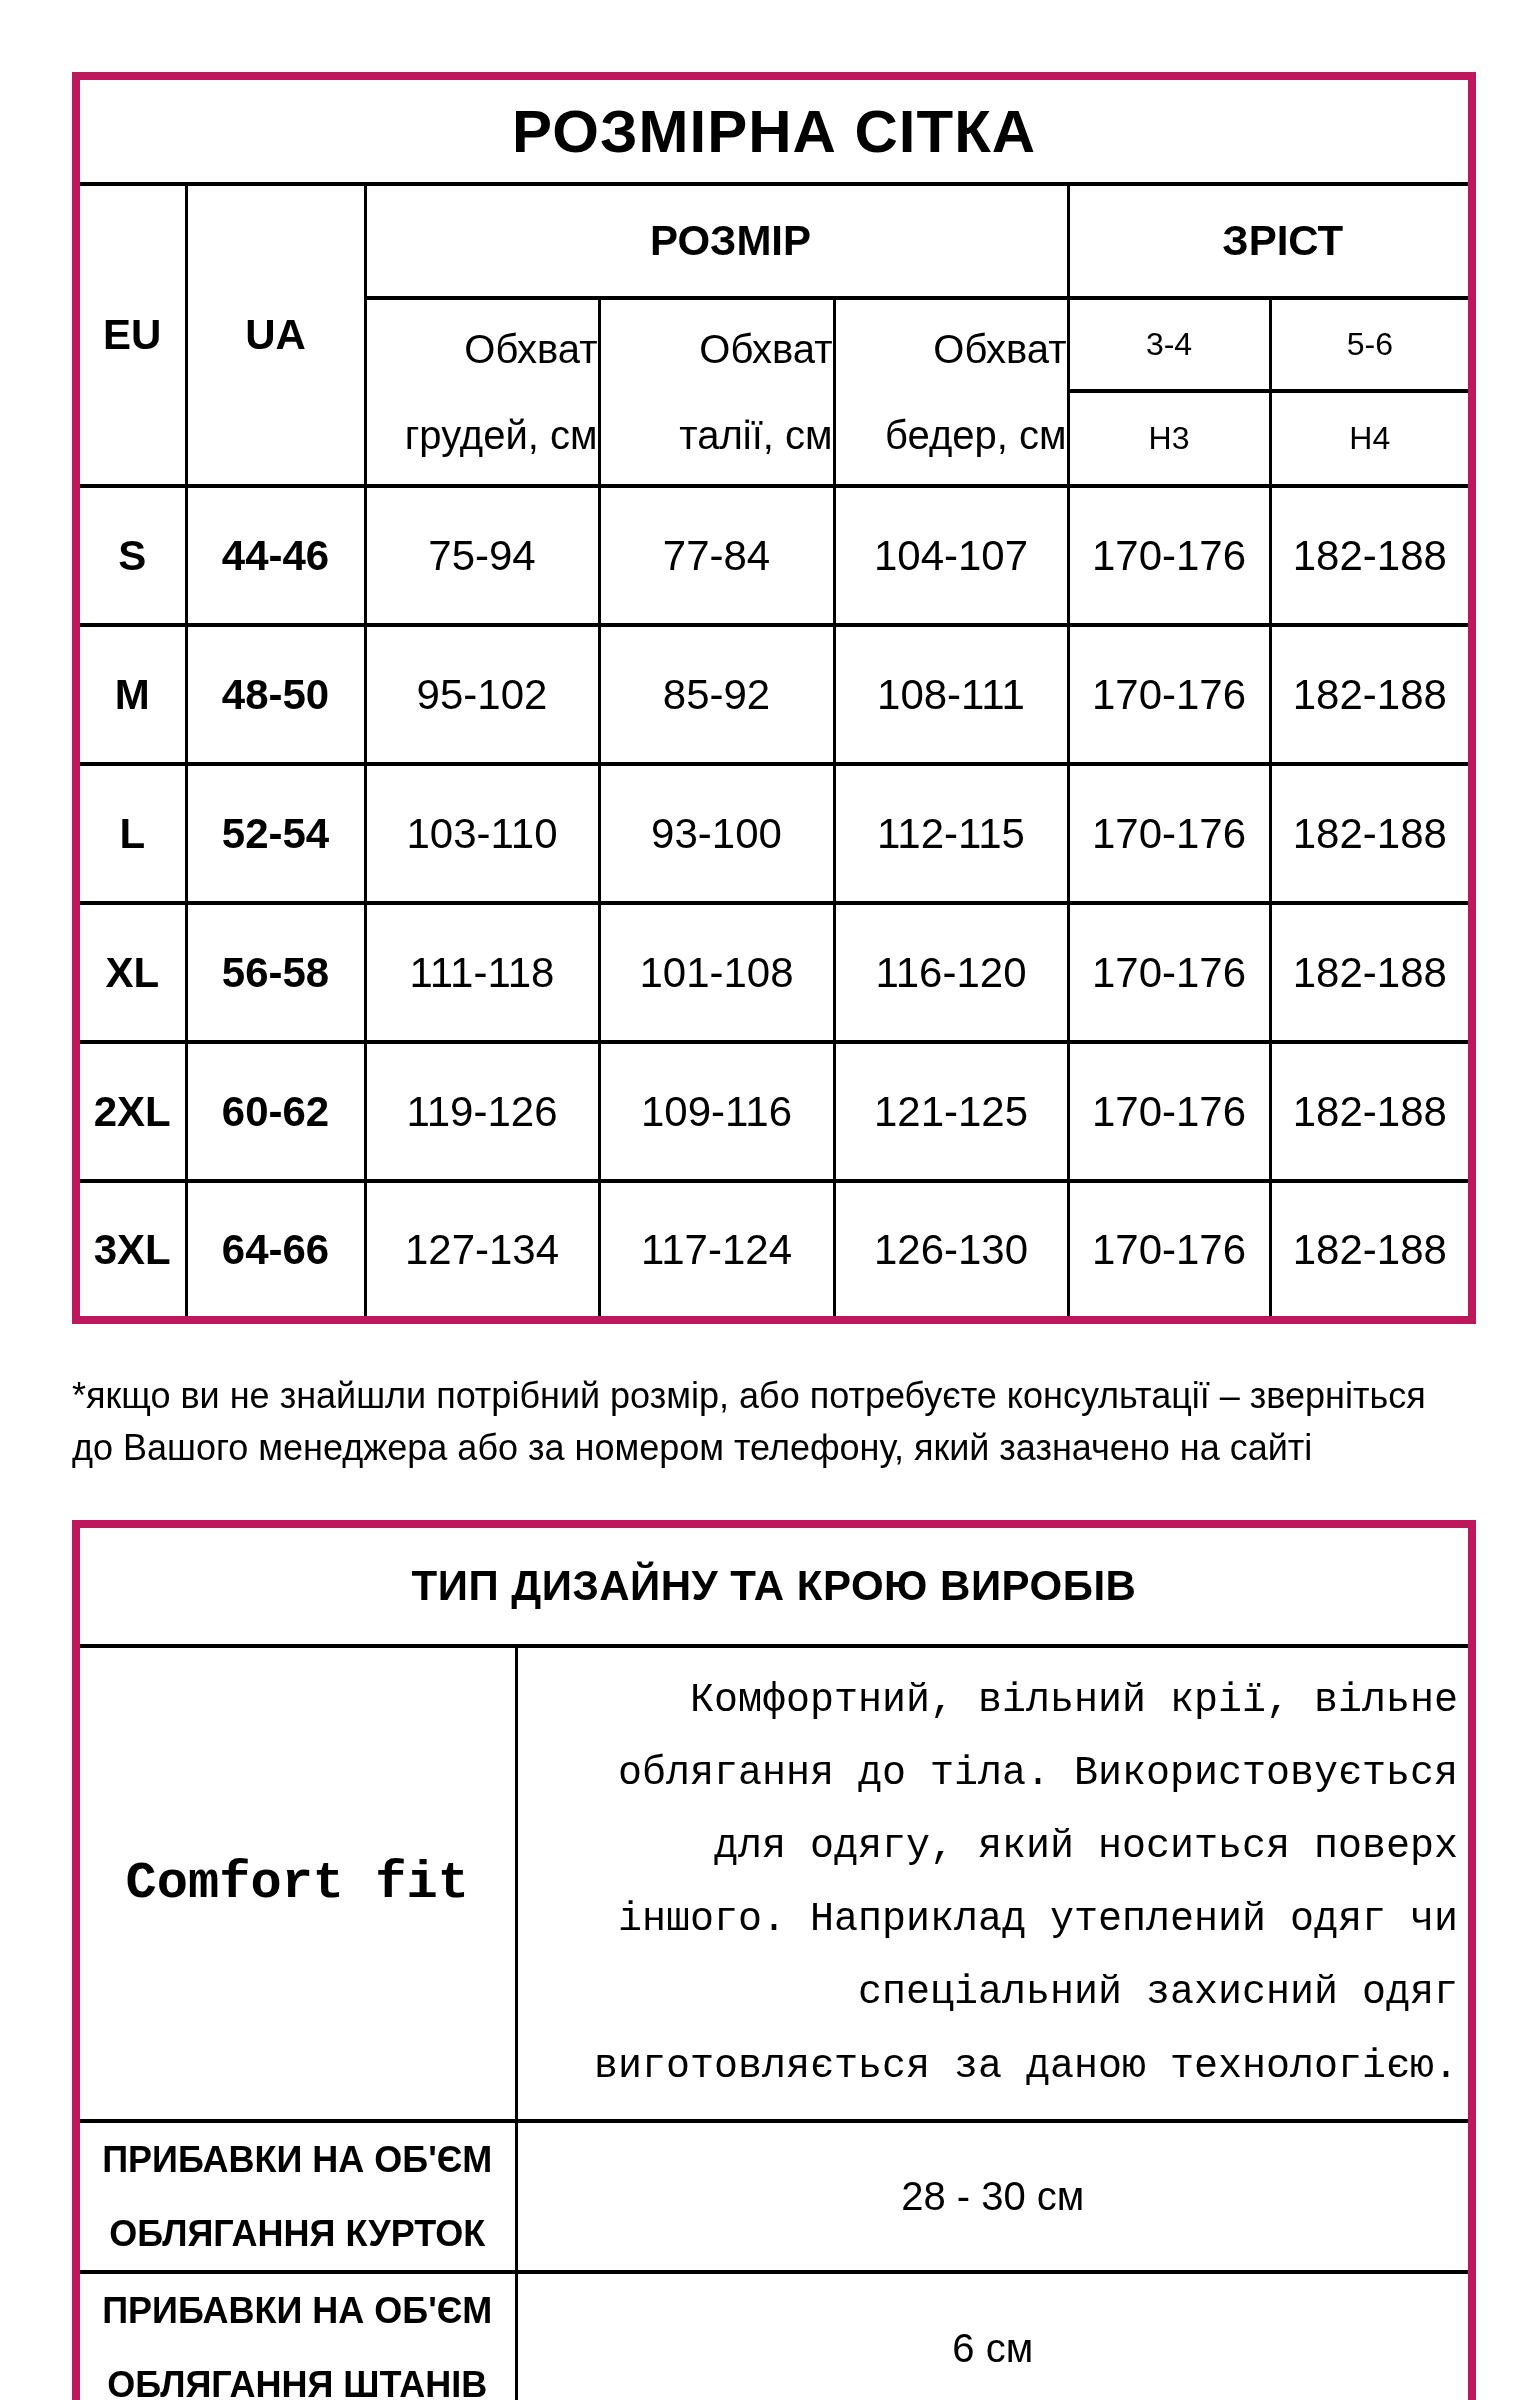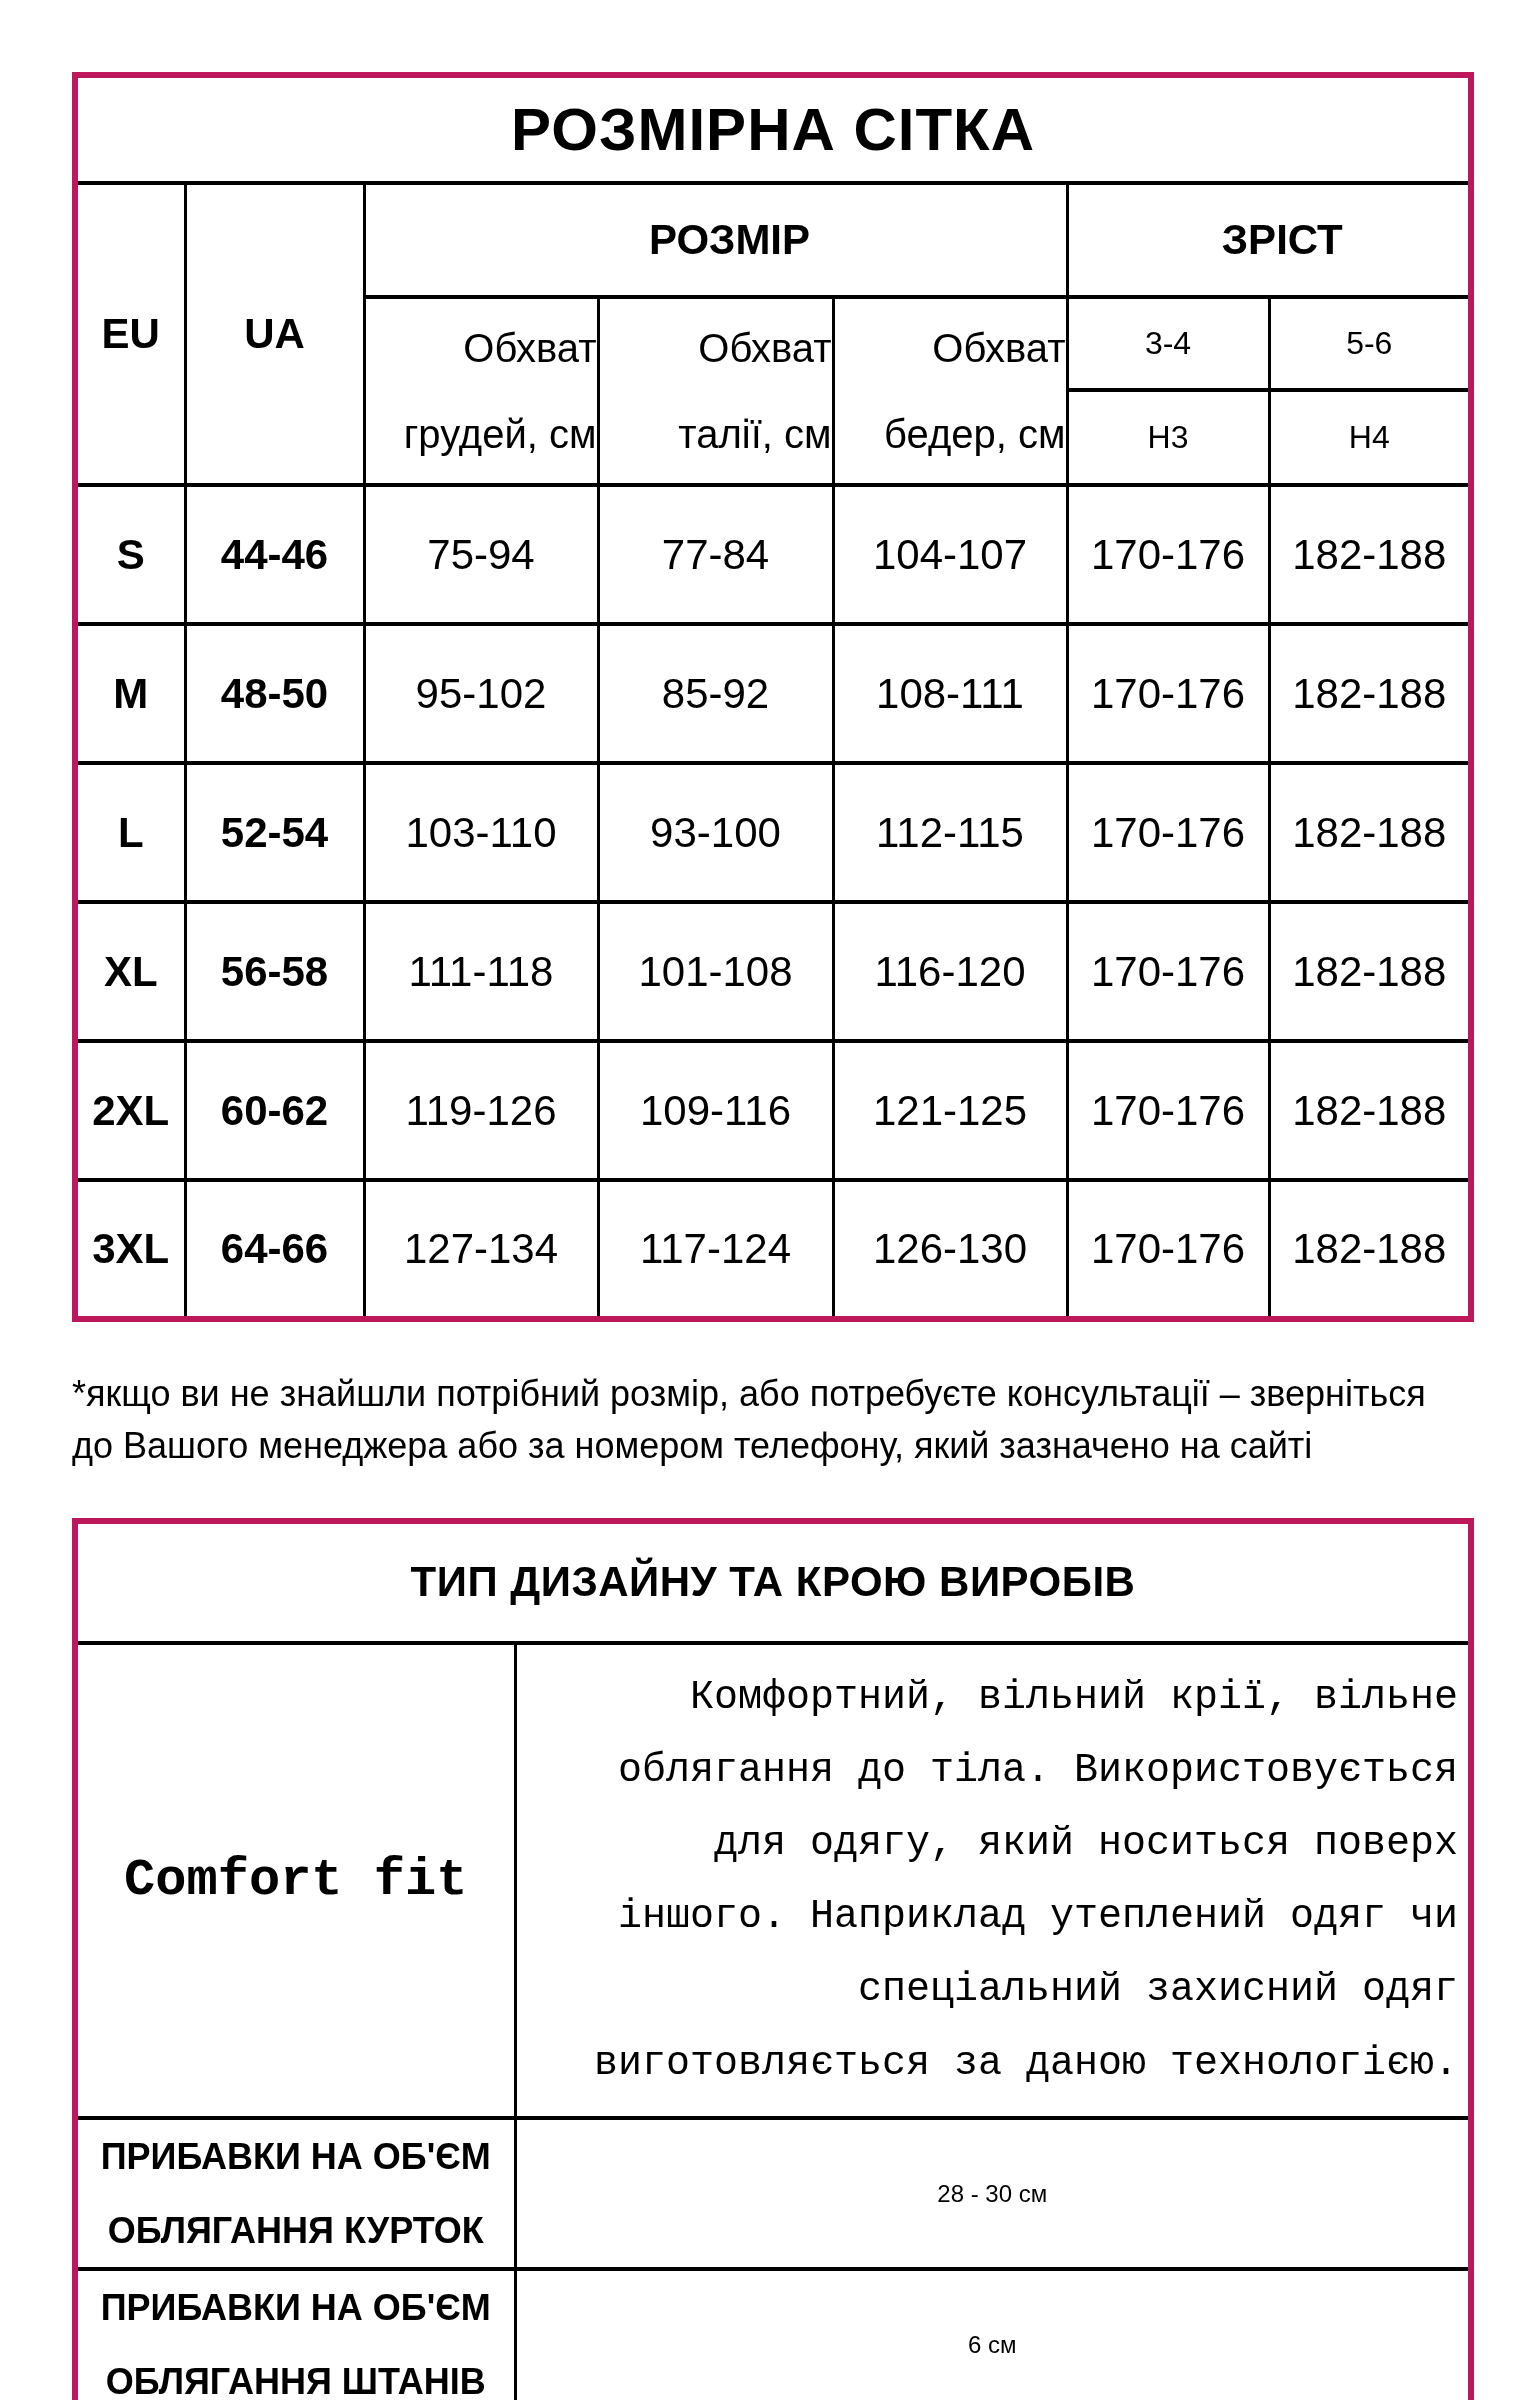--- a/index.html
+++ b/index.html
@@ -25,21 +25,21 @@
   }
   th, td {
     border: 3px solid #000;
     border-top-width: 4px;
     border-bottom-width: 4px;
     text-align: center;
     vertical-align: middle;
     padding: 0;
     font-weight: normal;
   }
-  table.bordered { border: 6px solid #be185d; }
+  table.bordered { border: 8px solid #be185d; }
 
   
   .size-table { margin-top: 72px; }
   .size-table .title-cell {
     font-size: 60px;
     font-weight: bold;
     letter-spacing: 1px;
   }
   .h108 { height: 108px; }
   .h114 { height: 114px; }
@@ -76,21 +76,21 @@
     line-height: 1.83;
     padding: 16px 10px 16px 20px;
     font-family: Liberation Mono, monospace;
   }
   .fit-label-cell {
     font-size: 36px;
     font-weight: bold;
     line-height: 2.05;
     white-space: pre-line;
   }
-  .fit-value-cell { font-size: 24px; }
+  .fit-value-cell { font-size: 40px; }
 </style>
 </head>
 <body>
 
 <div class="page">
 
   <table class="size-table bordered">
     <colgroup>
       <col style="width:110px">
       <col style="width:179px">

